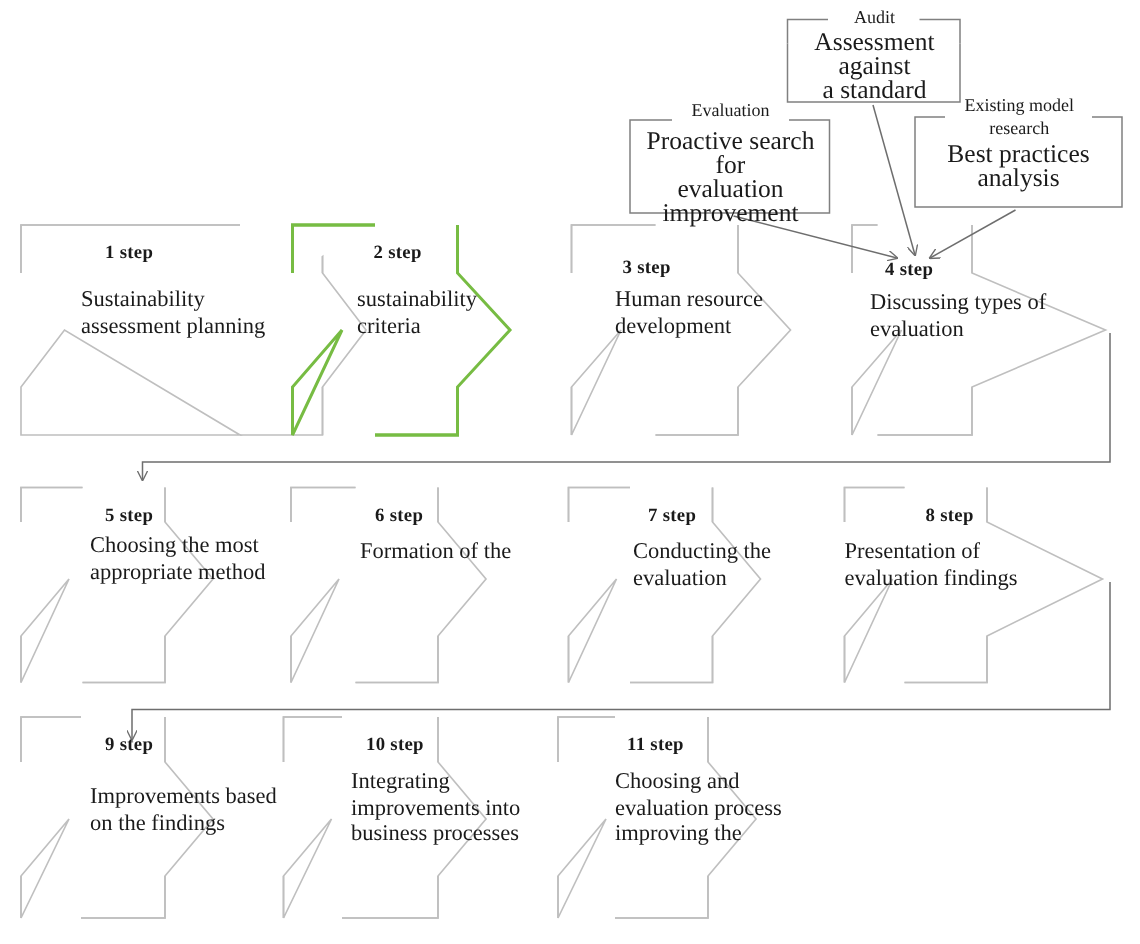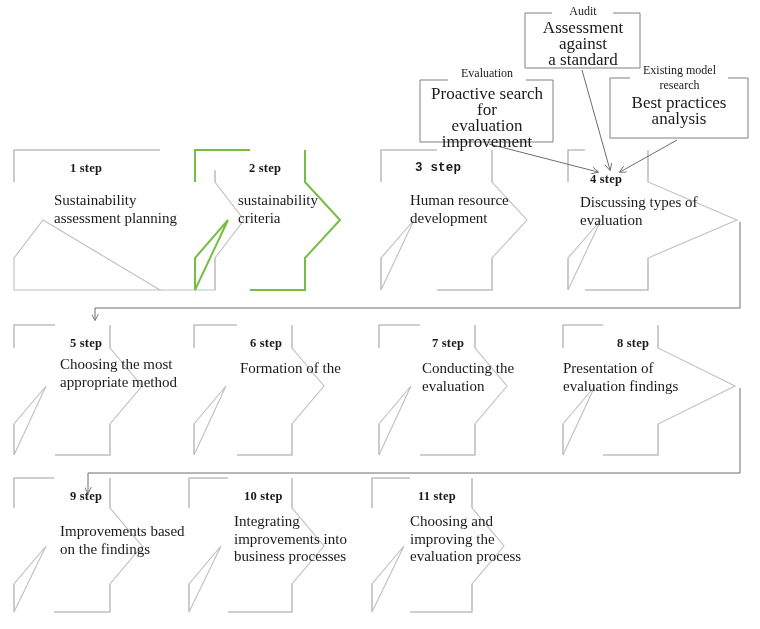--- a/index.html
+++ b/index.html
@@ -145,21 +145,21 @@
     <div class="nowrapline">Sustainability</div>
     <div class="nowrapline">assessment planning</div>
   </div>
 
   <div class="txt step-num" style="left:249px;top:161px;">2 step</div>
   <div class="txt step-body" style="left:238px;top:192px;width:120px;">
     <div class="nowrapline">sustainability</div>
     <div class="nowrapline">criteria</div>
   </div>
 
-  <div class="txt step-num" style="left:415px;top:161px;font-family:Liberation Mono, monospace;">3 step</div>
+  <div class="txt step-num" style="left:415px;top:171px;">3 step</div>
   <div class="txt step-body" style="left:410px;top:192px;width:130px;">
     <div class="nowrapline">Human resource</div>
     <div class="nowrapline">development</div>
   </div>
 
   <div class="txt step-num" style="left:590px;top:172px;">4 step</div>
   <div class="txt step-body" style="left:580px;top:194px;width:150px;">
     <div class="nowrapline">Discussing types of</div>
     <div class="nowrapline">evaluation</div>
   </div>
@@ -196,22 +196,22 @@
   <div class="txt step-num" style="left:244px;top:489px;">10 step</div>
   <div class="txt step-body" style="left:234px;top:513px;width:155px;">
     <div class="nowrapline">Integrating</div>
     <div class="nowrapline">improvements into</div>
     <div class="nowrapline">business processes</div>
   </div>
 
   <div class="txt step-num" style="left:418px;top:489px;">11 step</div>
   <div class="txt step-body" style="left:410px;top:513px;width:155px;">
     <div class="nowrapline">Choosing and</div>
+    <div class="nowrapline">evaluation process</div>
     <div class="nowrapline">improving the</div>
-    <div class="nowrapline">evaluation process</div>
   </div>
 
   <div class="txt box-title" style="left:450px;top:66px;width:74px;">Evaluation</div>
   <div class="txt box-body" style="left:423px;top:86px;width:128px;">
     <div>Proactive search for</div>
     <div>evaluation</div>
     <div>improvement</div>
   </div>
 
   <div class="txt box-title" style="left:554px;top:4px;width:58px;">Audit</div>

